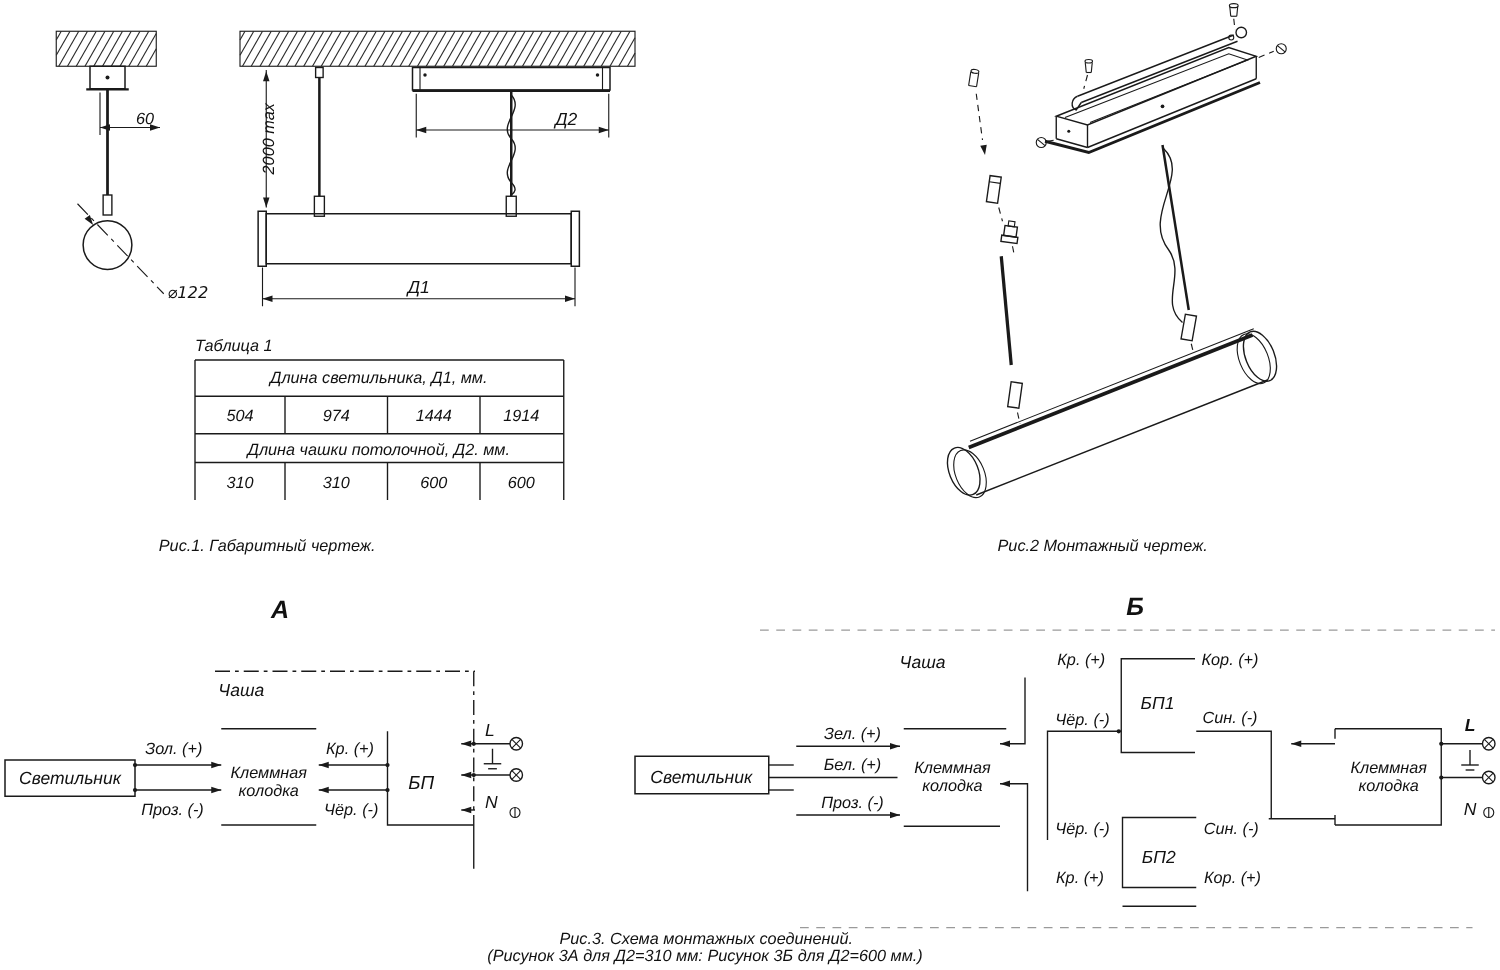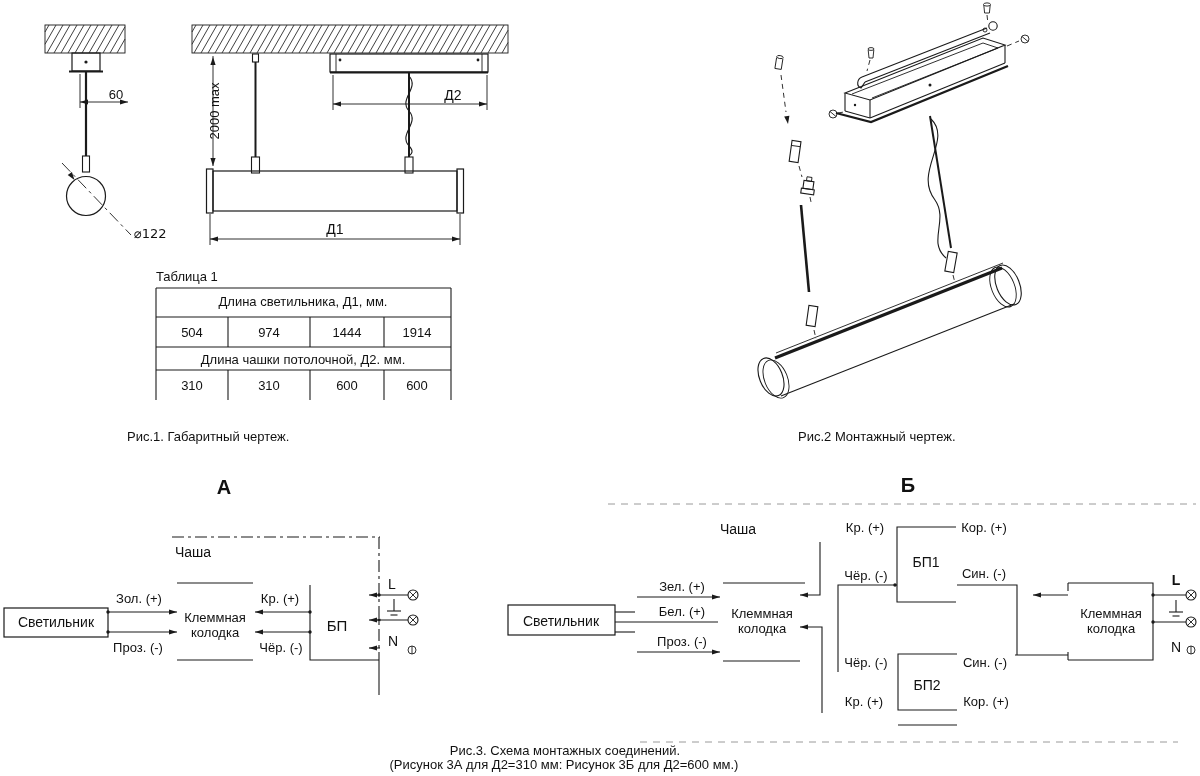--- a/index.html
+++ b/index.html
@@ -1,16 +1,16 @@
 <!DOCTYPE html>
 <html><head>
 <meta charset="utf-8">
 <style>
   html,body{margin:0;padding:0;background:#fff;}
-  .canvas{position:relative;width:1200px;height:776px;background:#ffffff;overflow:hidden;}
+  .canvas{position:relative;width:1200px;height:776px;background:#ffffff;overflow:hidden;font-style:italic;}
   svg{position:absolute;left:0;top:0;}
   svg text{font-family:"Liberation Sans",sans-serif;font-size:13px;fill:#111;}
   .mid{text-anchor:middle;}
   .t14{font-size:14px;}
   .t15{font-size:15px;}
   .big{font-size:20px;font-weight:bold;}
   .bold{font-weight:bold;}
   .ln{stroke:#1a1a1a;stroke-width:1.2;fill:none;}
   .thin{stroke-width:0.9;}
   .w1{stroke-width:1.1;}

